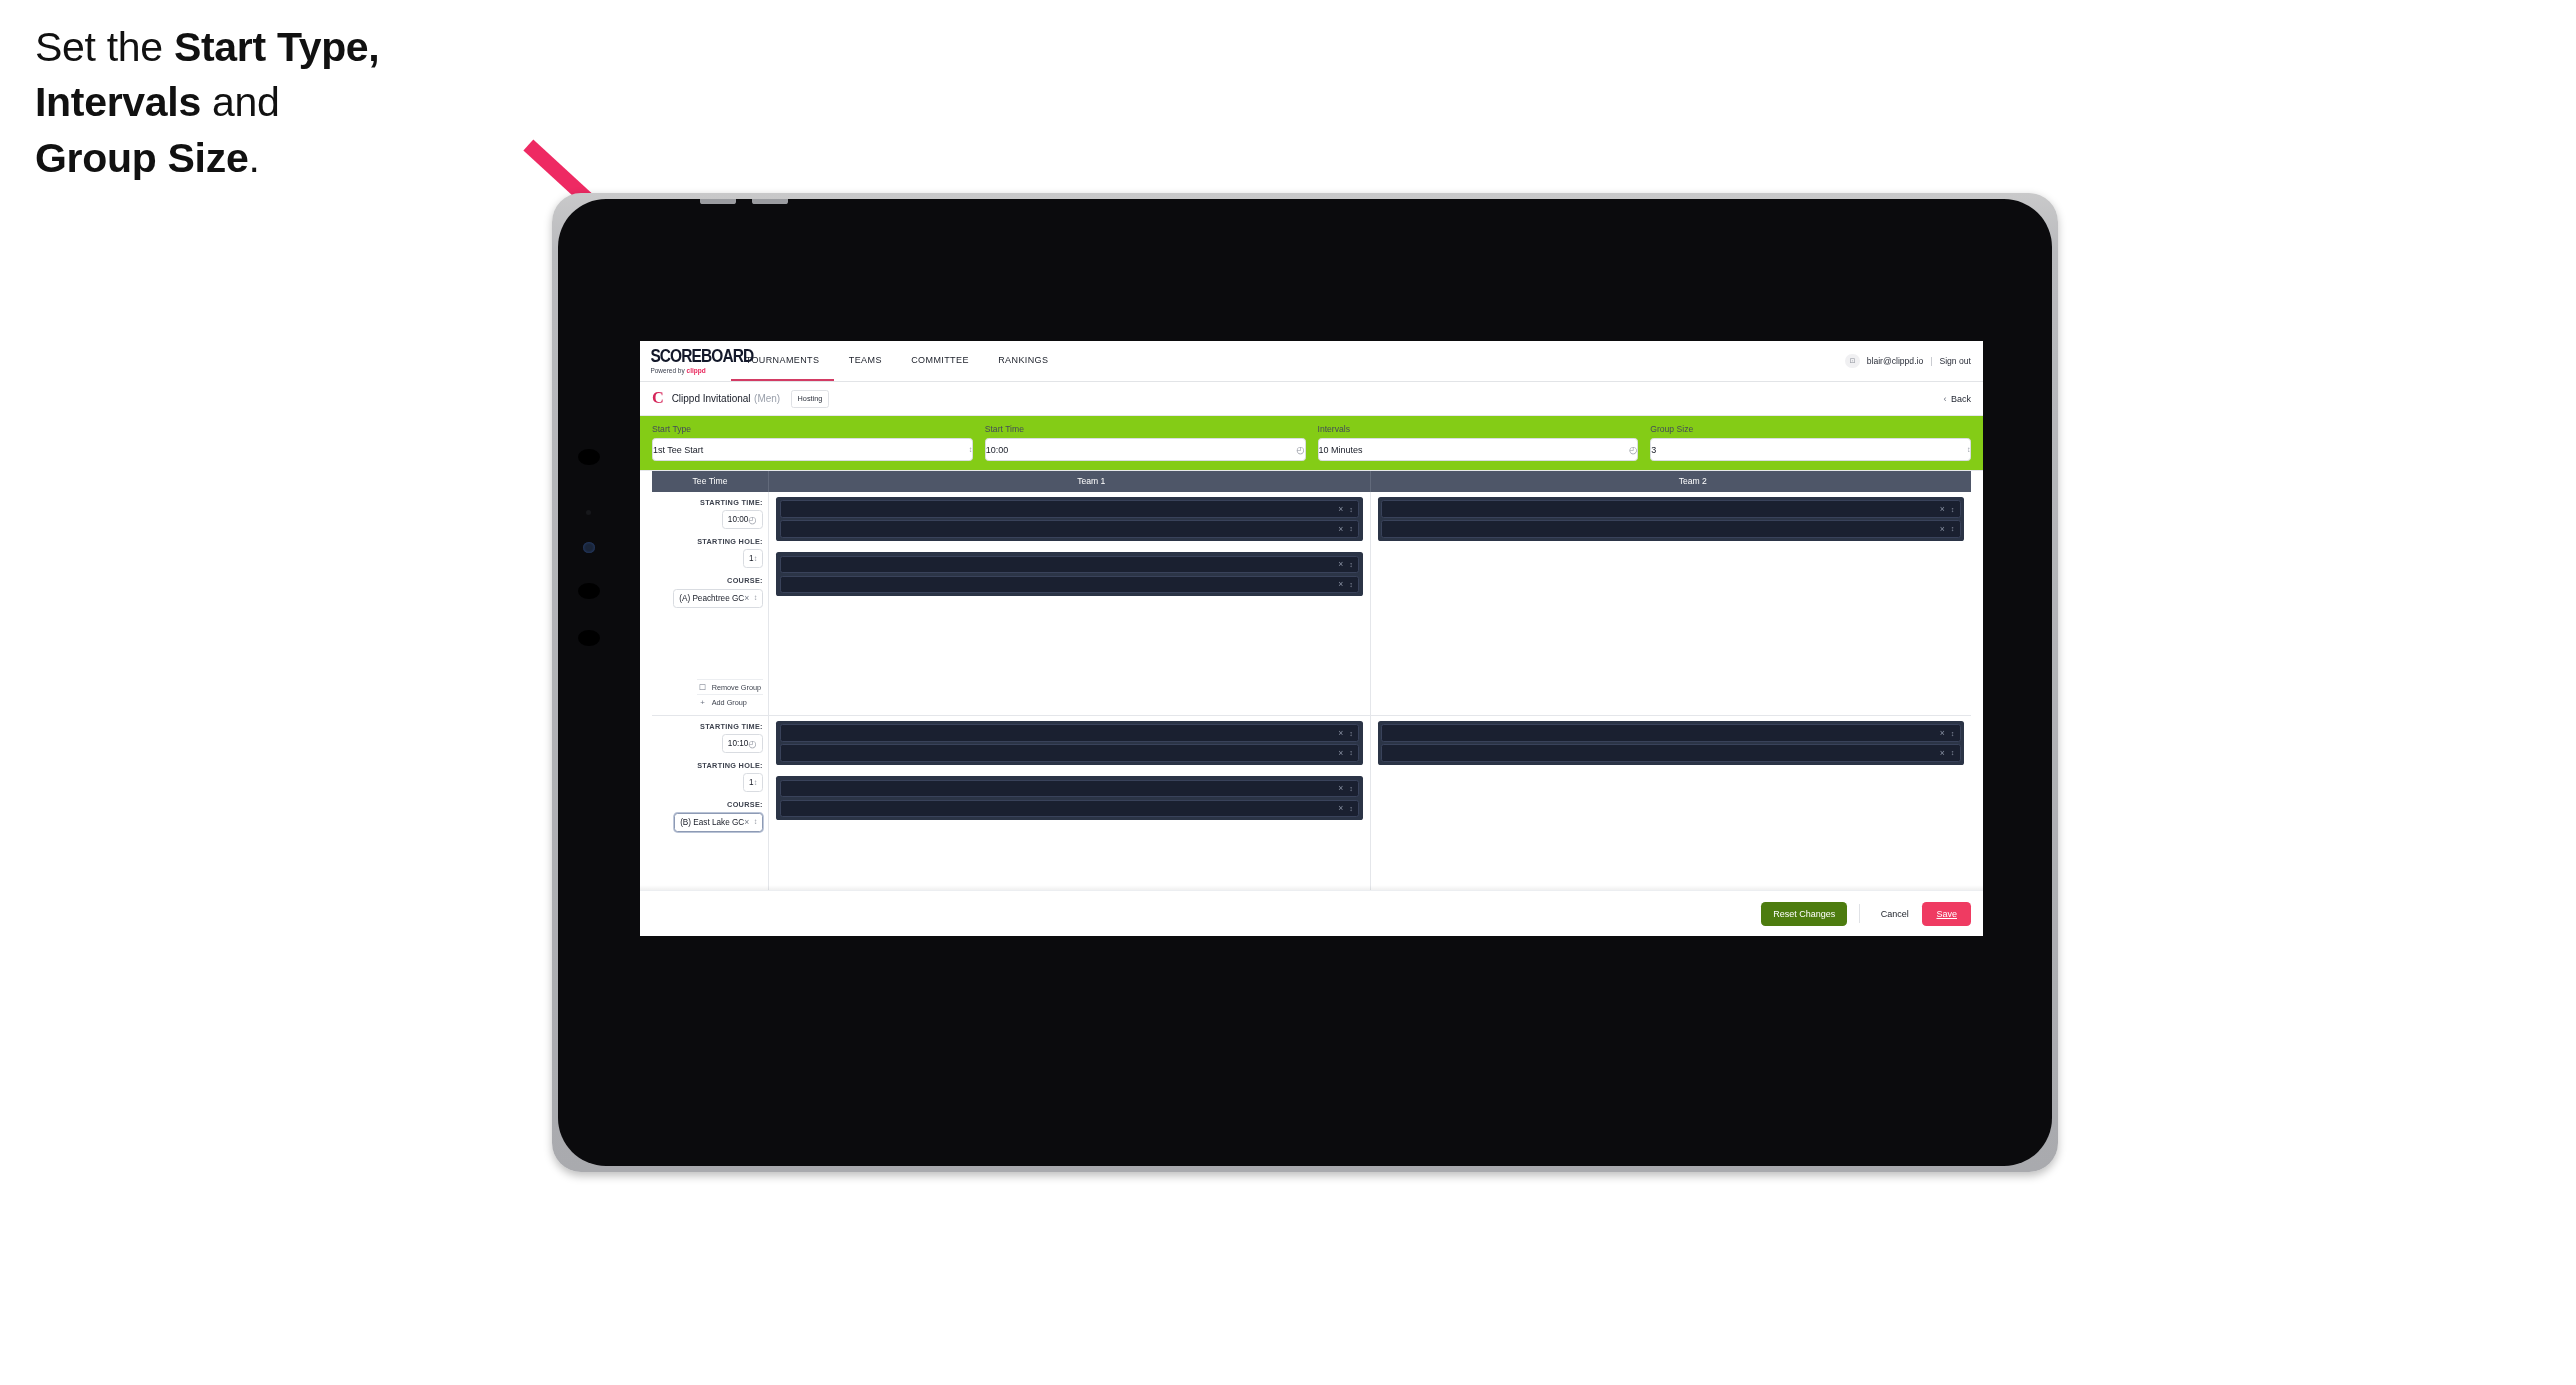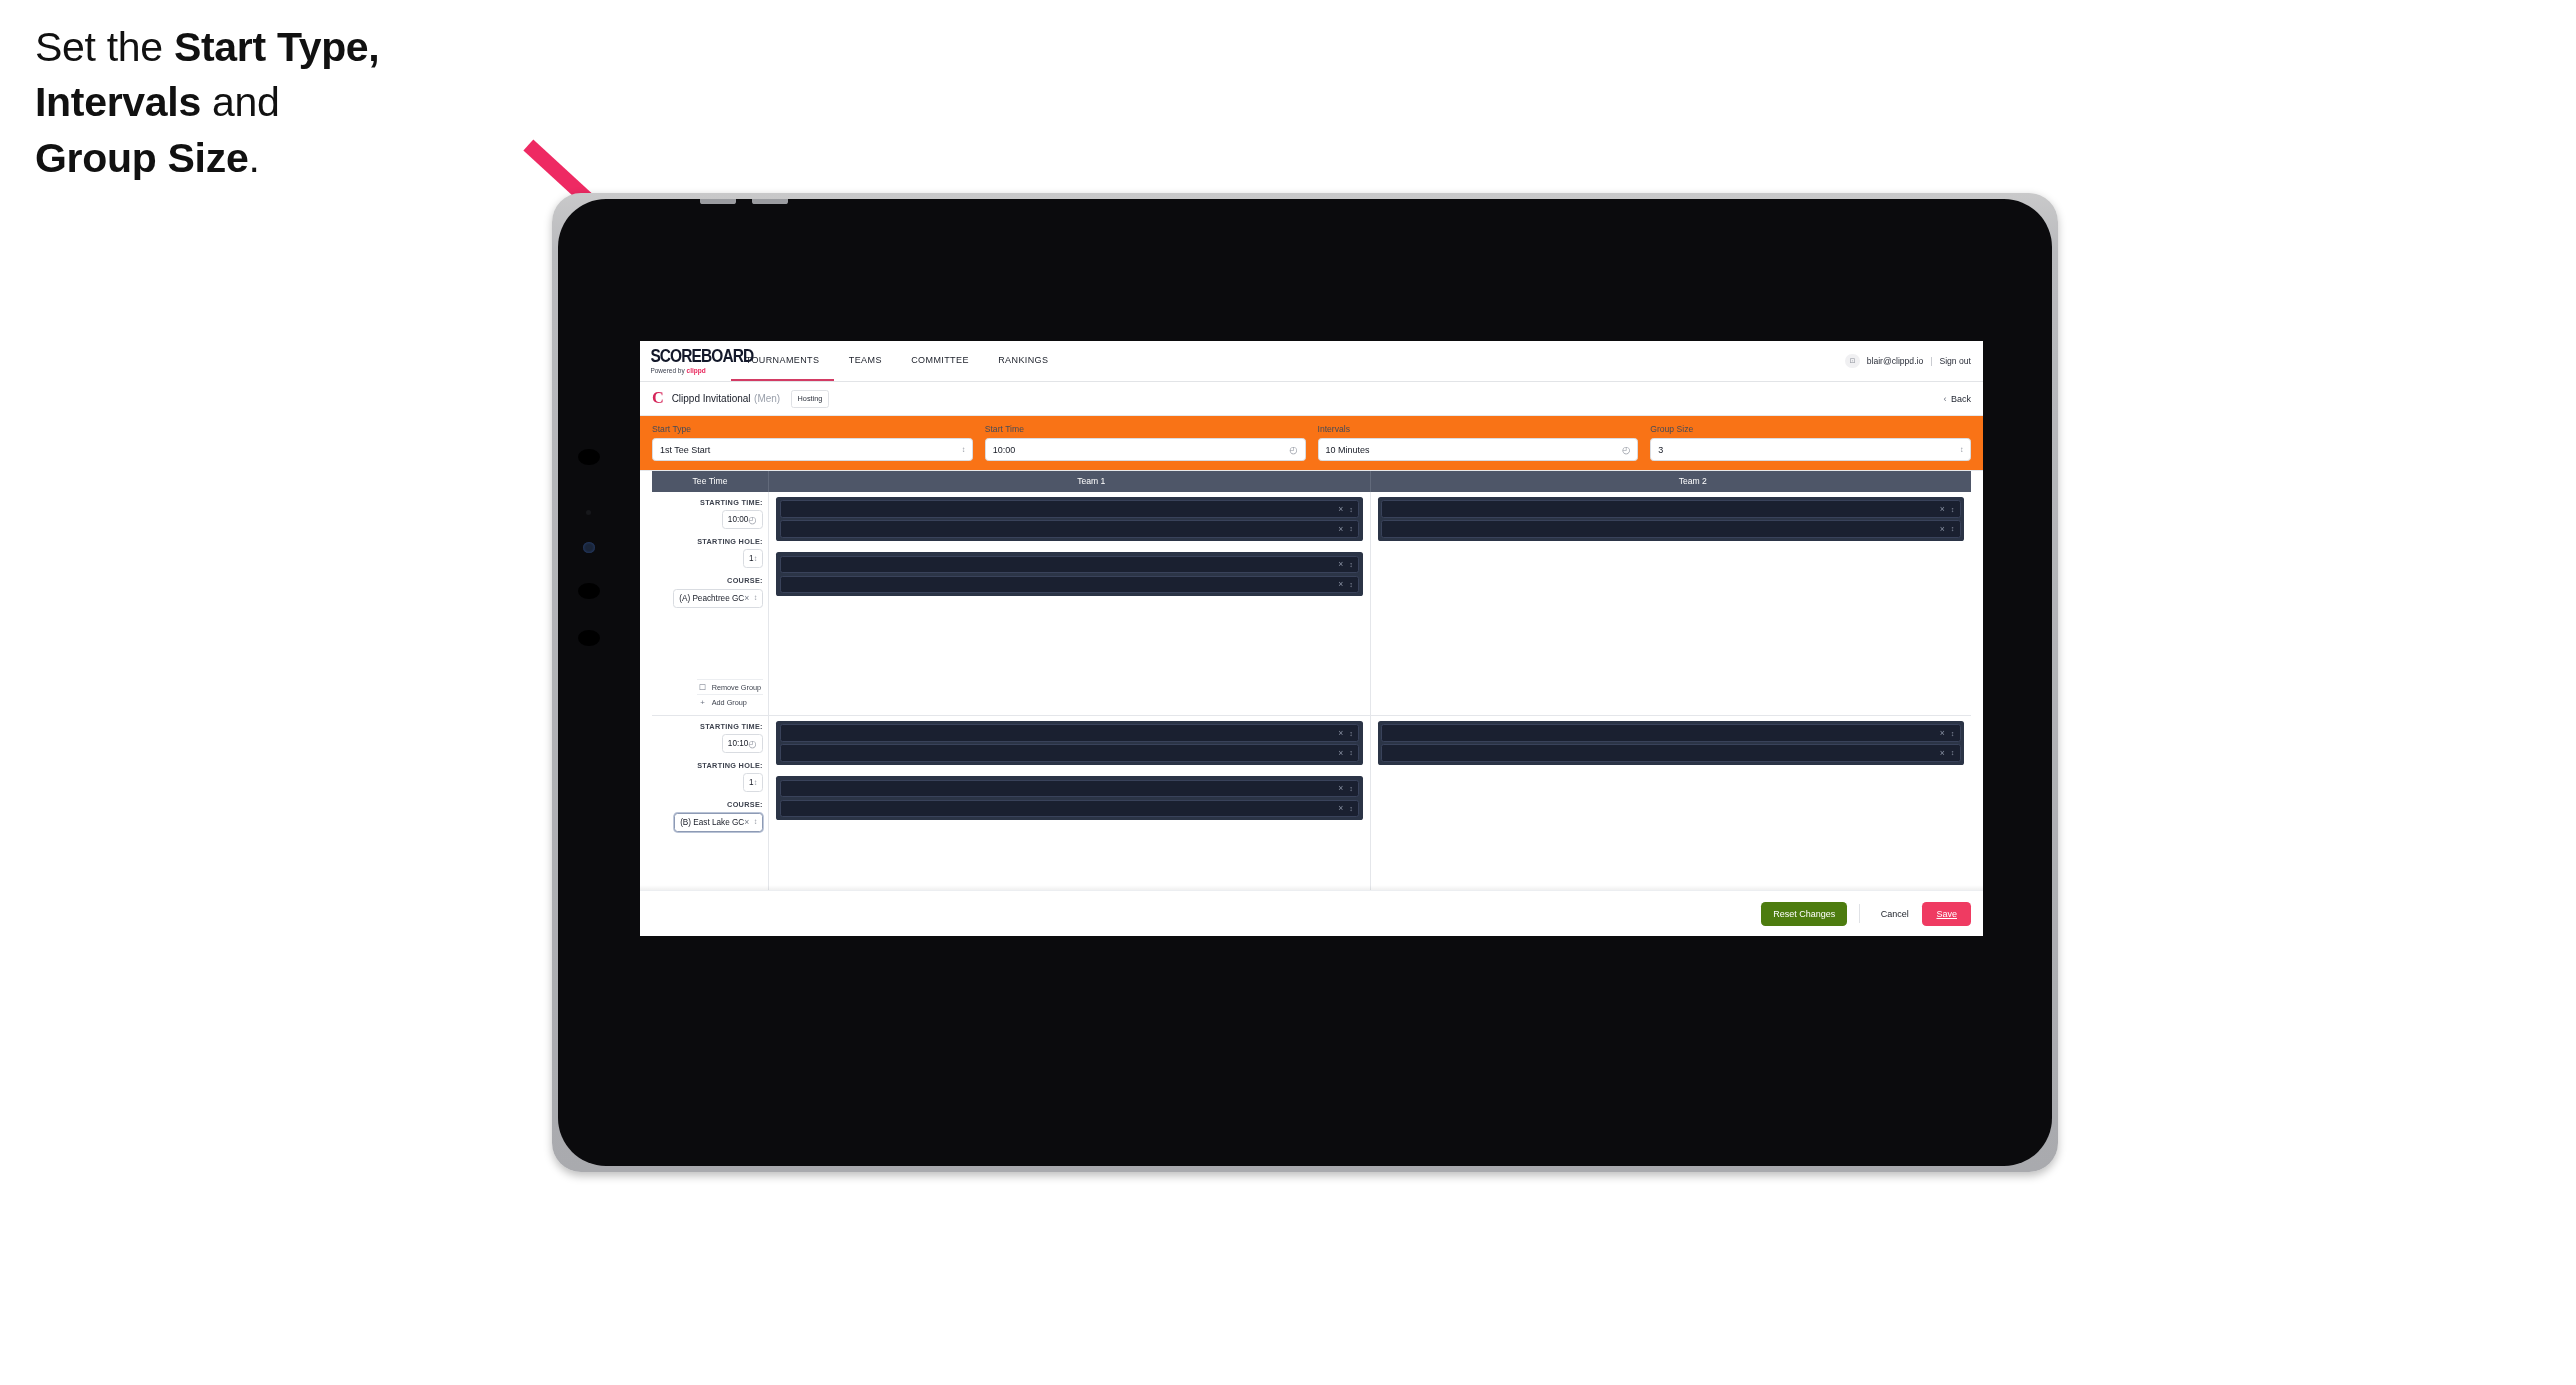--- a/index.html
+++ b/index.html
@@ -109,27 +109,27 @@
     padding: 3.5px 6px; font-size:7.3px; color:#2b303b; background:#fff;
   }
   .back-btn {
     margin-left:auto; display:flex; align-items:center; gap:4.3px;
     font-size:9px; color:#252a35; cursor:pointer;
   }
   .back-btn .chev { font-size:9.5px; color:#6e7481; }
 
   
   .configrow {
-    display:flex; gap: 12px; padding: 7.8px 12px 8.6px 12px; background:#f97316;
+    display:flex; gap: 12px; padding: 7.8px 12px 8.6px 12px; background:#84cc16;
   }
   .field { flex:1; }
   .field-label { font-size:8.6px; color:#454b58; margin-bottom:4.3px; }
   .field-ctl {
     height: 23px; border:0.9px solid #d9dce1; border-radius:3.5px; background:#fff;
-    display:flex; align-items:center; padding: 0 7px;
+    display:flex; align-items:center; padding: 0 0;
     font-size:9px; color:#171b26;
   }
   .field-ctl .val { flex:1; white-space:nowrap; overflow:hidden; }
   .ic { color:#8d929c; font-size:9.5px; line-height:1; }
   .ic.stepper { font-size:7.8px; letter-spacing:-0.9px; }
 
   
   .tbl { border-top:0.9px solid #e6e8eb; }
   .tbl-head {
     display:flex; background:#4e5668; color:#ffffff;

